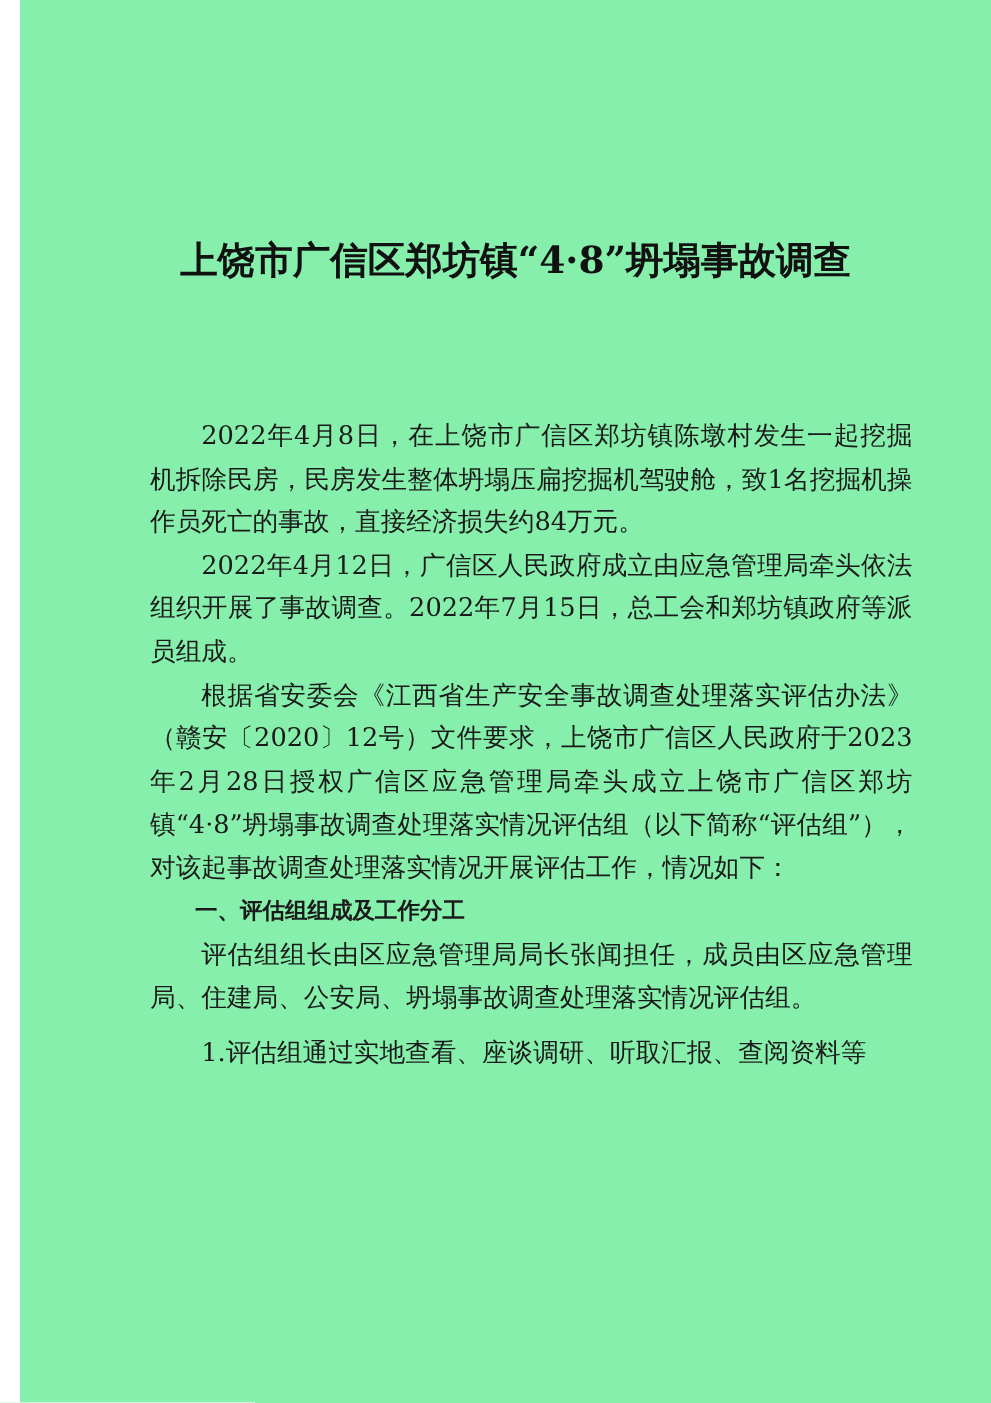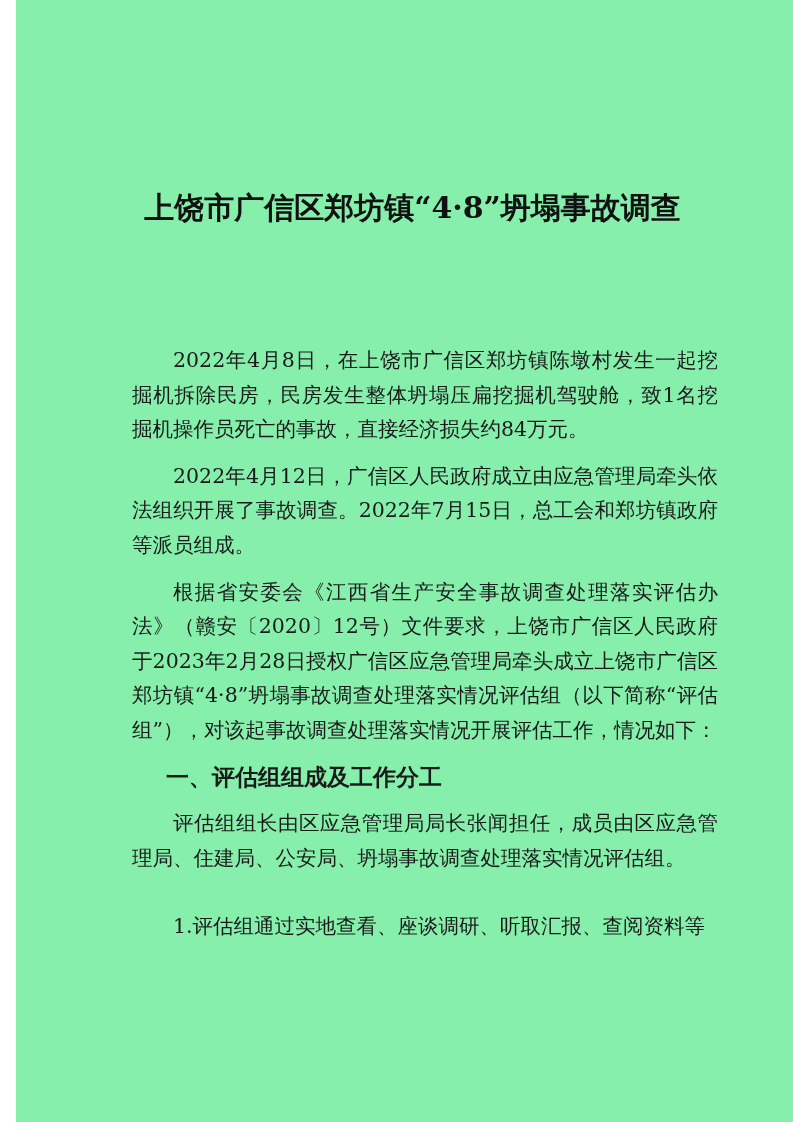--- a/index.html
+++ b/index.html
@@ -11,22 +11,22 @@
     font-weight: bold; font-size: 30px; letter-spacing: 0px; color: #111;
   }
   .title.l1 { top: 188px; }
   .title.l2 { top: 252px; }
   .body {
     position: absolute; left: 104px; width: 610px; top: 331px;
     font-family: "DejaVu Serif", "Liberation Serif", serif;
     font-size: 20.5px; line-height: 34.6px; color: #1a1a1a;
     text-align: justify; text-justify: inter-character;
   }
-  .p { margin: 12px; text-indent: 2em; }
-  .h1 { margin: 0; text-indent: 2em; font-family: "DejaVu Sans", "Liberation Sans", sans-serif; font-weight: bold; font-size: 23px; }
+  .p { margin: 0; text-indent: 2em; }
+  .h1 { margin: 0; text-indent: 2em; font-family: "DejaVu Sans", "Liberation Sans", sans-serif; font-weight: bold; font-size: 18px; }
   .h2 { margin: 0; text-indent: 1.6em; }
   .gap { height: 10px; }
 </style>
 </head>
 <body>
 
 <div class="page">
   <div class="title l1">上饶市广信区郑坊镇“4·8”坍塌事故调查</div>
 
   <div class="body">

